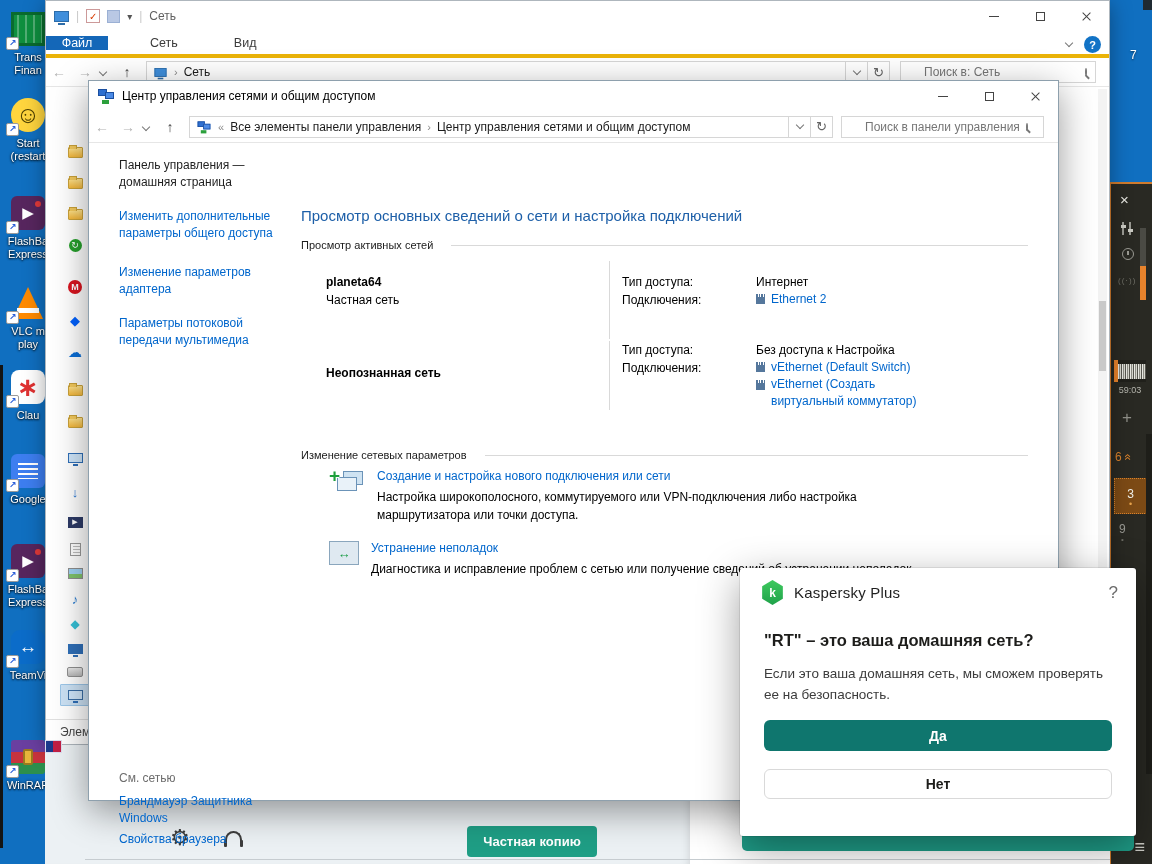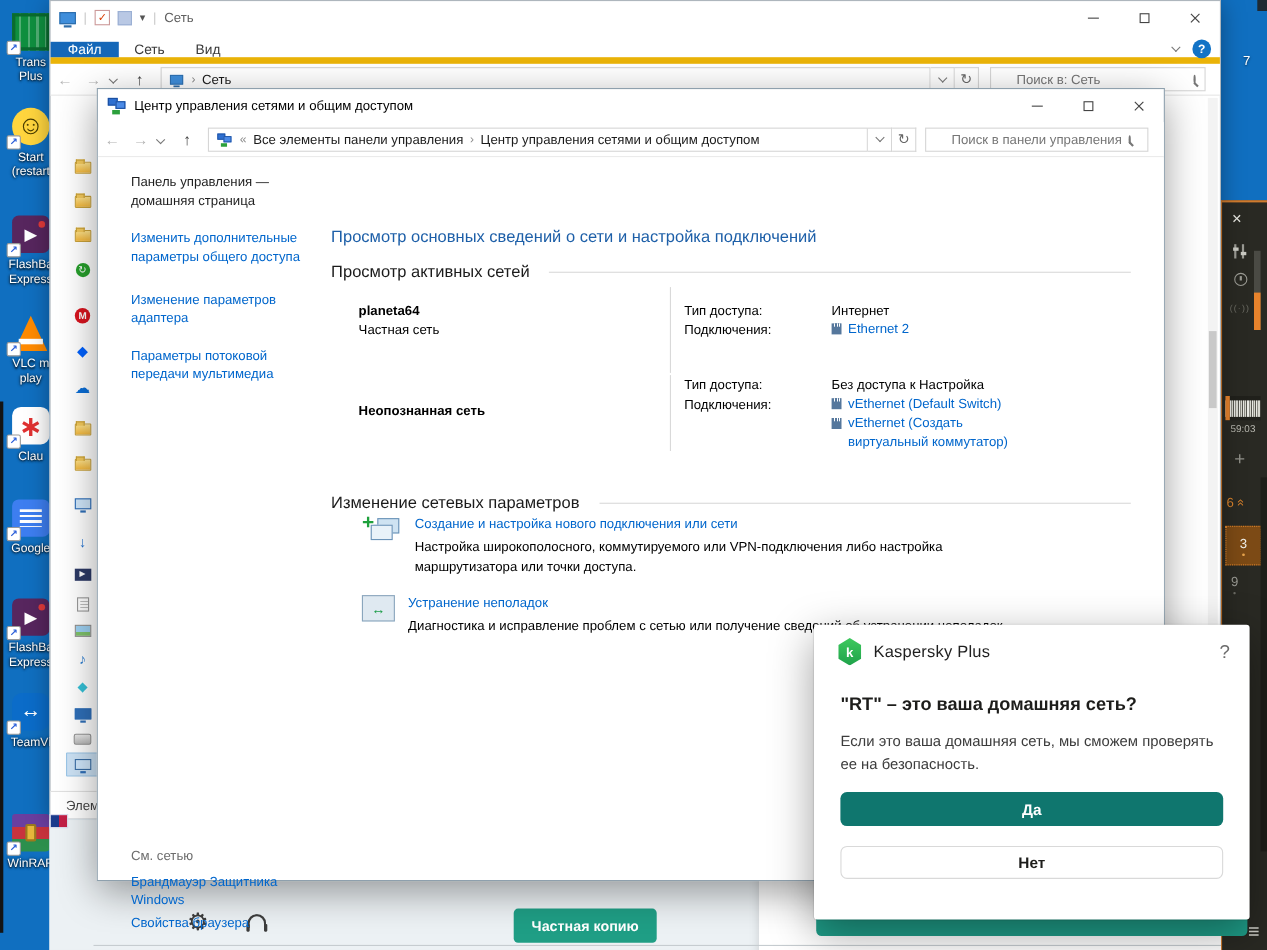--- a/index.html
+++ b/index.html
@@ -39,21 +39,21 @@
   
   .explorer{position:absolute;left:45px;top:0;width:1065px;height:745px;background:#fff;z-index:10;box-shadow:0 4px 20px rgba(0,0,0,.35);border:1px solid #aeb6bd;}
   .ex-title{position:relative;height:30px;display:flex;align-items:center;}
   .qat{display:flex;align-items:center;gap:7px;padding-left:8px;color:#5f5f5f;}
   .sep{color:#c9c9c9;font-size:12px;}
   .miniwin{position:relative;width:15px;height:11px;background:#3f8edb;border:1px solid #2c6ca9;}
   .miniwin::after{content:"";position:absolute;left:3px;bottom:-4px;width:7px;height:2px;background:#2c6ca9;}
   .qcheck{width:14px;height:14px;border:1px solid #c99;background:#fff;color:#d83b01;font-size:10px;display:flex;align-items:center;justify-content:center;font-weight:bold;}
   .qgray{width:13px;height:13px;background:#b9c8e4;border:1px solid #9bb0d4;}
   .wbtns{position:absolute;right:0;top:0;height:30px;display:flex;}
-  .ex-tabs{height:27px;display:flex;align-items:flex-end;border-bottom:6px solid #eab308;position:relative;}
+  .ex-tabs{height:27px;display:flex;align-items:center;border-bottom:4px solid #eab308;position:relative;gap:28px;}
   .tab-file{width:62px;background:#1467b8;color:#fff;display:flex;align-items:center;justify-content:center;font-size:12.5px;}
   .tab-n{padding:0 14px;display:flex;align-items:center;color:#3b3b3b;font-size:12.5px;}
   .ribbon-right{position:absolute;right:8px;top:0;height:27px;display:flex;align-items:center;gap:12px;}
   .helpq{width:17px;height:17px;border-radius:50%;background:#1273c6;color:#fff;font-size:11px;font-weight:bold;display:flex;align-items:center;justify-content:center;}
   .ex-addr{height:29px;display:flex;align-items:center;border-bottom:1px solid #e6e6e6;background:#fff;font-size:13px;color:#555;}
   .navarrow{width:26px;text-align:center;font-size:14px;}
   .dis{color:#b3b3b3;}
   .crumbbox{height:22px;border:1px solid #d6d6d6;background:#fff;display:flex;align-items:center;padding:0 6px;gap:6px;font-size:12px;color:#1b1b1b;}
   .crumbsep{color:#8a8a8a;font-size:11px;}
   .sbtn{width:22px;height:22px;display:flex;align-items:center;justify-content:center;color:#666;border:1px solid #d6d6d6;border-left:none;background:#fff;}
@@ -83,21 +83,21 @@
   .cpico .g{position:absolute;left:4px;bottom:-1px;width:7px;height:4px;background:#2ca03c;}
   .cp-addr{height:32px;display:flex;align-items:center;border-bottom:1px solid #e6e6e6;font-size:13px;color:#555;background:#fff;}
   .cp-body{position:relative;height:657px;background:#fff;font-size:12px;}
   .cp-side{position:absolute;left:0;top:0;bottom:0;width:212px;padding:14px 0 0 30px;}
   .cp-home{color:#1f1f1f;font-size:12px;line-height:17px;width:160px;}
   .cp-link{color:#0066cc;font-size:12px;line-height:17px;width:170px;margin-top:17px;cursor:pointer;}
   .cp-seealso{position:absolute;left:30px;top:628px;color:#6d6d6d;font-size:12px;}
   .cp-seelink{position:absolute;left:30px;color:#0066cc;font-size:12px;line-height:17px;width:160px;cursor:pointer;}
   .cp-main{position:absolute;left:212px;top:0;right:0;bottom:0;}
   .cp-h1{position:absolute;left:0;top:64px;color:#1d5fa8;font-size:15px;}
-  .secrow{position:absolute;left:0;right:30px;display:flex;align-items:center;gap:18px;font-size:15px;color:#1b1b1b;}
+  .secrow{position:absolute;left:0;right:30px;display:flex;align-items:center;gap:18px;font-size:11px;color:#1b1b1b;}
   .secrow .rule{flex:1;border-top:1px solid #d9d9d9;}
   .netgrid{position:absolute;left:0;right:30px;top:118px;}
   .netrow{display:grid;grid-template-columns:283px 13px 134px 1fr;}
   .nname{font-weight:bold;color:#000;line-height:18px;}
   .nsub{color:#000;line-height:18px;}
   .ndiv{border-left:1px solid #d9d9d9;}
   .nlab{color:#000;line-height:18px;}
   .nval{color:#000;line-height:18px;}
   .alink{color:#0066cc;cursor:pointer;}
   .eth{display:inline-block;position:relative;width:9px;height:10px;background:#55779c;margin-right:6px;vertical-align:-1px;}
@@ -171,21 +171,21 @@
 
 <div class="screen">
 
   <div class="dicon dk-transfinance" style="top:10px">
     <div class="artwrap">
         <div class="art"></div>
       <div class="badge">↗</div>
       </div>
     <div class="dlabel">
         <div>Trans</div>
-        <div>Plus</div>
+        <div>Finan</div>
       </div>
   </div>
   <div class="dicon dk-start" style="top:96px">
     <div class="artwrap">
         <div class="art">☺</div>
       <div class="badge">↗</div>
       </div>
     <div class="dlabel">
         <div>Start</div>
         <div>(restart</div>

